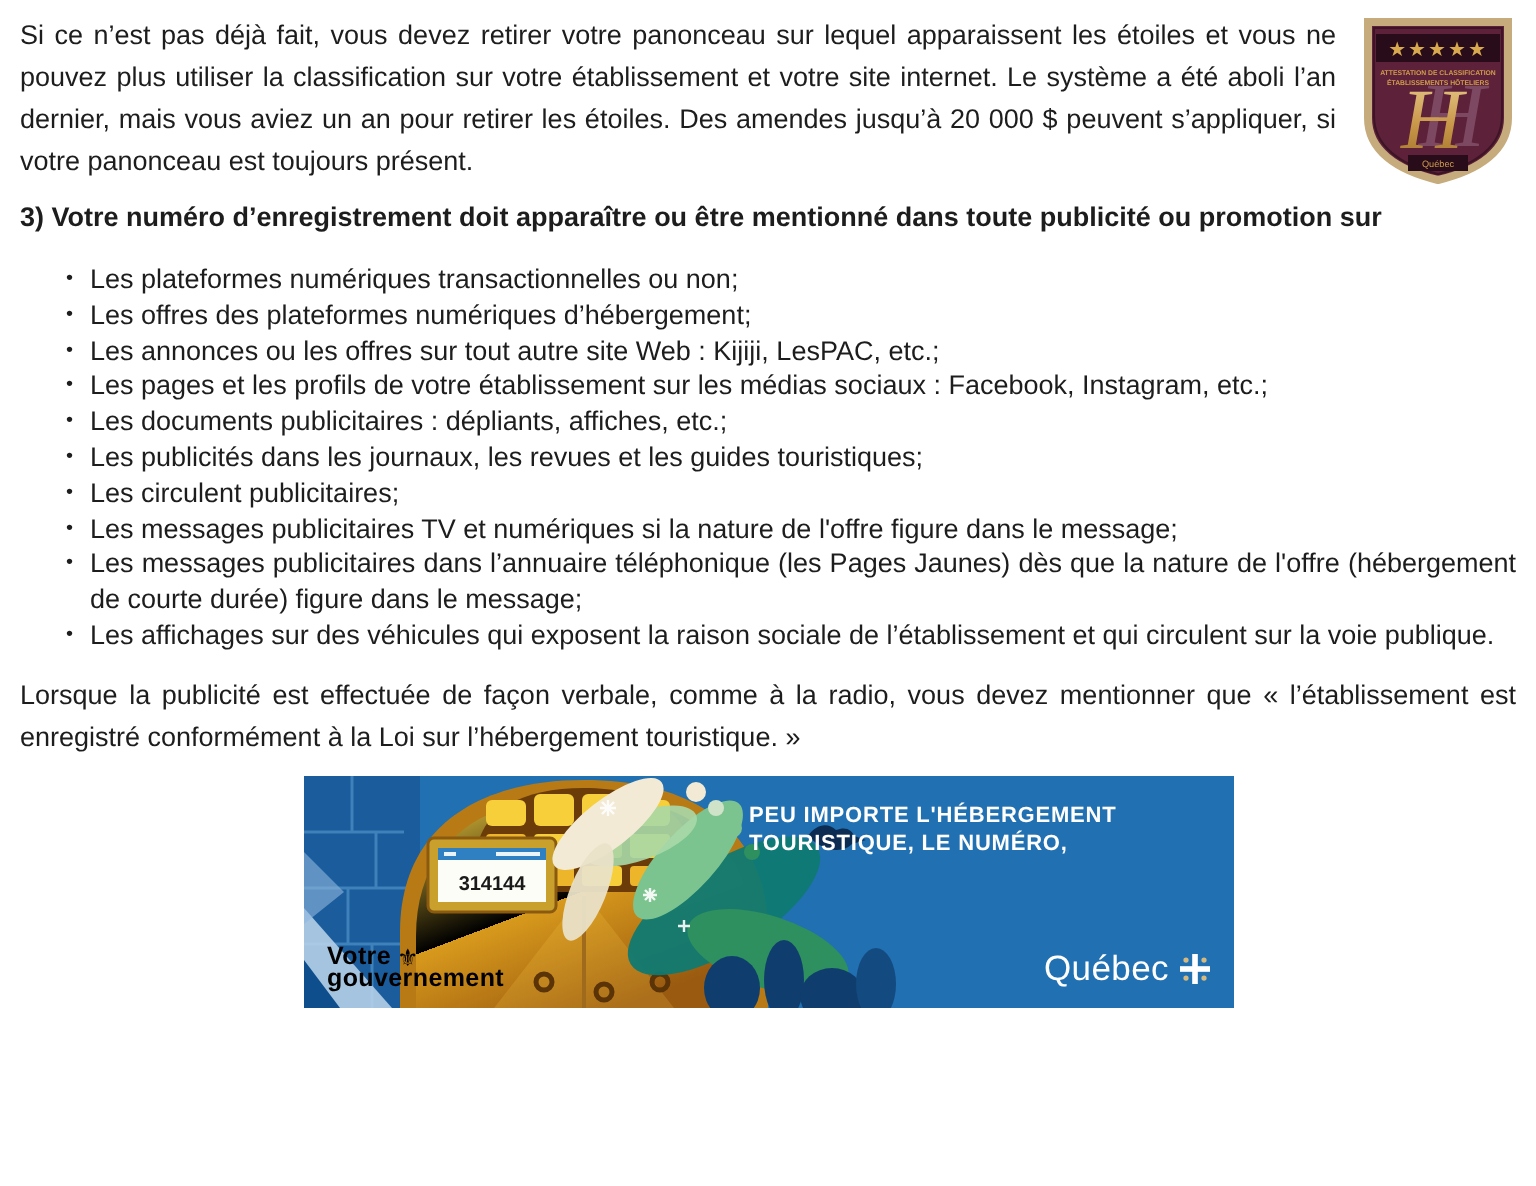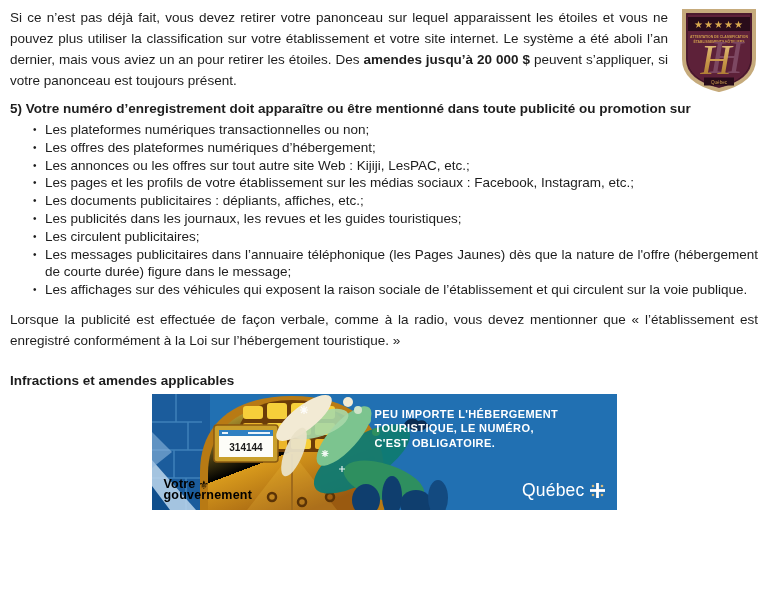--- a/index.html
+++ b/index.html
@@ -1,26 +1,26 @@
 <!DOCTYPE html>
 <html><head>
 <meta charset="utf-8">
 <style>
   html,body{margin:0;padding:0;background:#ffffff;}
   body{width:768px;height:593px;overflow:hidden;
        font-family:"Liberation Sans", sans-serif;color:#1d1d1d;}
   .page{box-sizing:border-box;width:768px;height:593px;padding:7px 10px 0 10px;}
-  .b{font-weight:bold;}
+  .b{font-weight:normal;}
   .heading{font-weight:bold;font-size:13.5px;line-height:20px;margin:0 0 6px 0;}
   .heading5{font-weight:bold;font-size:13.5px;line-height:20px;margin:0 0 2px 0;}
   .para{font-size:13.5px;line-height:21px;text-align:justify;margin:0 0 8px 0;}
   .para2{font-size:13.5px;line-height:21px;text-align:justify;margin:0 0 2px 0;}
   .para3{font-size:13.5px;line-height:20.5px;text-align:justify;margin:0;}
   .crest{float:right;width:78px;height:86px;margin:0 0 6px 12px;}
-  ul.blist{list-style:none;margin:2px 0 10px 0;padding:0 0 0 35px;
+  ul.blist{list-style:none;margin:12px 0 10px 0;padding:0 0 0 35px;
            font-size:13.5px;line-height:17.8px;text-align:justify;}
   ul.blist li{position:relative;}
   ul.blist li::before{content:"•";position:absolute;left:-12px;top:0;font-size:10px;line-height:17.8px;color:#1d1d1d;}
   .clear{clear:both;}
   
   .banner{position:relative;width:465px;height:116px;margin:3px auto 0 auto;
           background:#2170b2;overflow:hidden;}
   .banner-illu{position:absolute;left:0;top:0;}
   .banner-message{position:absolute;top:13px;right:12px;width:230px;text-align:left;
           color:#ffffff;font-weight:bold;font-size:11px;line-height:14.5px;letter-spacing:0.4px;}
@@ -54,37 +54,37 @@
     <text x="36" y="67" text-anchor="middle" font-size="43" fill="url(#goldH)" font-family="Liberation Serif, serif" font-style="italic">H</text>
     <rect x="24" y="70.5" width="30" height="8" fill="#290c1a"></rect>
     <text x="39" y="76.5" text-anchor="middle" font-size="4.6" fill="#cf9d4e">Québec</text>
   </svg>
 
 
   <p class="para" style="margin-bottom:8px;"><span>Si ce n’est pas déjà fait, vous devez retirer votre panonceau sur lequel apparaissent les étoiles et vous ne pouvez plus utiliser la classification sur votre établissement et votre site internet. Le système a été aboli l’an dernier, mais vous aviez un an pour retirer les étoiles. Des </span><span class="b">amendes jusqu’à 20 000 $</span><span> peuvent s’appliquer, si votre panonceau est toujours présent.</span></p>
 
   <div class="clear"></div>
 
-  <div class="heading5">5) Votre numéro d’enregistrement doit apparaître ou être mentionné dans toute publicité ou promotion sur</div>
+  <div class="heading5">3) Votre numéro d’enregistrement doit apparaître ou être mentionné dans toute publicité ou promotion sur</div>
 
   <ul class="blist">
     <li>Les plateformes numériques transactionnelles ou non;</li>
     <li>Les offres des plateformes numériques d’hébergement;</li>
     <li>Les annonces ou les offres sur tout autre site Web : Kijiji, LesPAC, etc.;</li>
     <li>Les pages et les profils de votre établissement sur les médias sociaux : Facebook, Instagram, etc.;</li>
     <li>Les documents publicitaires : dépliants, affiches, etc.;</li>
     <li>Les publicités dans les journaux, les revues et les guides touristiques;</li>
     <li>Les circulent publicitaires;</li>
+    <li>Les messages publicitaires TV et numériques si la nature de l'offre figure dans le message;</li>
     <li>Les messages publicitaires dans l’annuaire téléphonique (les Pages Jaunes) dès que la nature de l'offre (hébergement de courte durée) figure dans le message;</li>
     <li>Les affichages sur des véhicules qui exposent la raison sociale de l’établissement et qui circulent sur la voie publique.</li>
   </ul>
 
-  <p class="para2" style="margin-bottom:20px;">Lorsque la publicité est effectuée de façon verbale, comme à la radio, vous devez mentionner que « l’établissement est enregistré conformément à la Loi sur l’hébergement touristique. »</p>
+  <p class="para2" style="margin-bottom:9px;">Lorsque la publicité est effectuée de façon verbale, comme à la radio, vous devez mentionner que « l’établissement est enregistré conformément à la Loi sur l’hébergement touristique. »</p>
 
-  <div class="heading" style="margin:0 0 1px 0;">Infractions et amendes applicables</div>
 
 
   <div class="banner">
     <svg class="banner-illu" width="300" height="116" viewBox="0 0 300 116">
       <defs>
         <linearGradient id="doorGrad" x1="0" y1="0" x2="0.6" y2="1">
           <stop offset="0" stop-color="#f5ce3f"></stop>
             <stop offset="0.55" stop-color="#d89а1c"></stop>
           <stop offset="0.55" stop-color="#d89a1c"></stop>
             <stop offset="1" stop-color="#9a5a10"></stop>
@@ -151,21 +151,20 @@
           <path d="M152,12 v8 M148,16 h8 M149,13 l6,6 M149,19 l6,-6"></path>
           <path d="M173,56 v7 M169.5,59.5 h7 M170.5,57 l5,5 M170.5,62 l5,-5"></path>
           <path d="M190,72 v6 M187,75 h6"></path>
         </g>
       </g>
     </svg>
 
     <div class="banner-message">
       <div>PEU IMPORTE L'HÉBERGEMENT</div>
       <div>TOURISTIQUE, LE NUMÉRO,</div>
-      <div>C'EST OBLIGATOIRE.</div>
     </div>
 
     <div class="gov">
       <div><span>Votre</span><span class="fleur">⚜</span></div>
       <div>gouvernement</div>
     </div>
 
     <div class="qcmark">
       <span>Québec</span>
       <svg width="15" height="15" viewBox="0 0 16 16">

